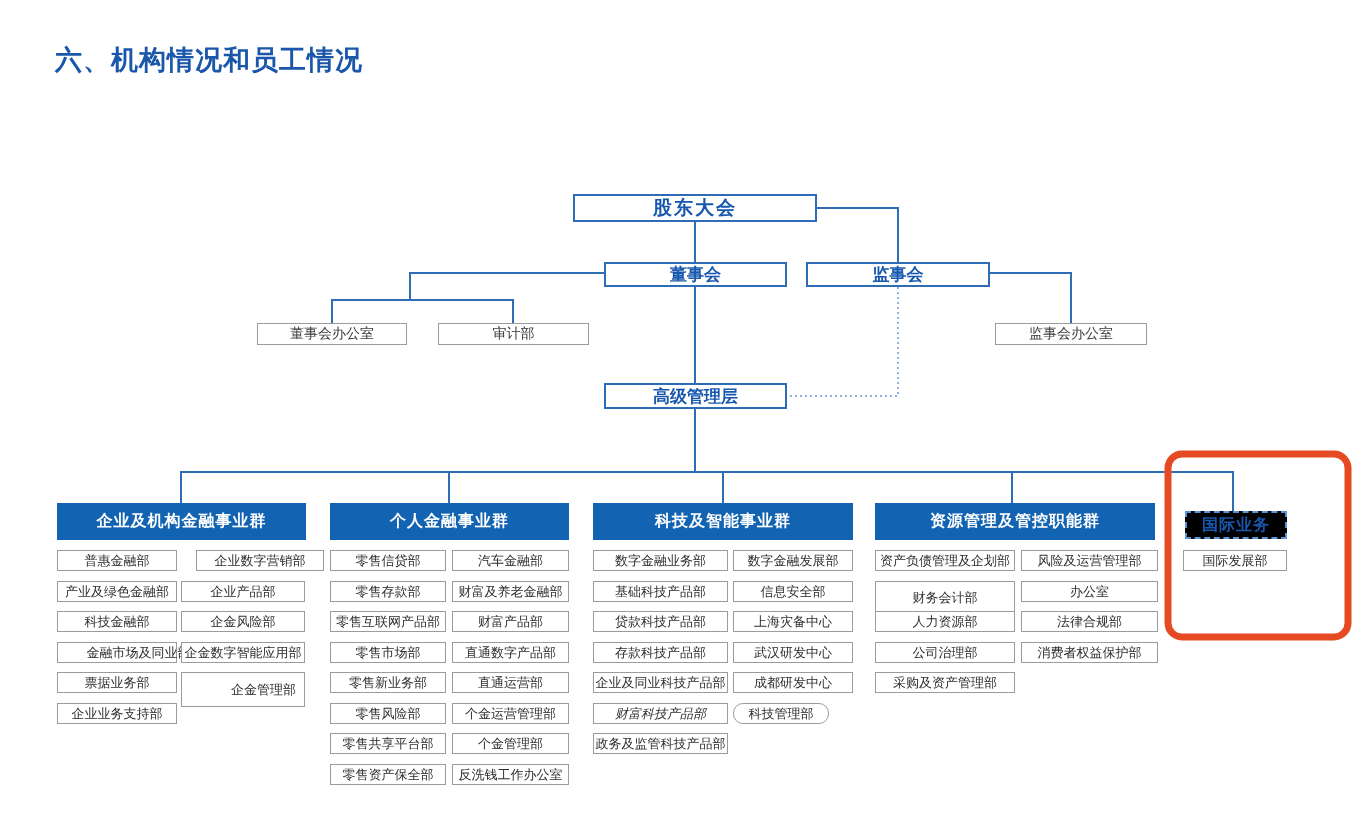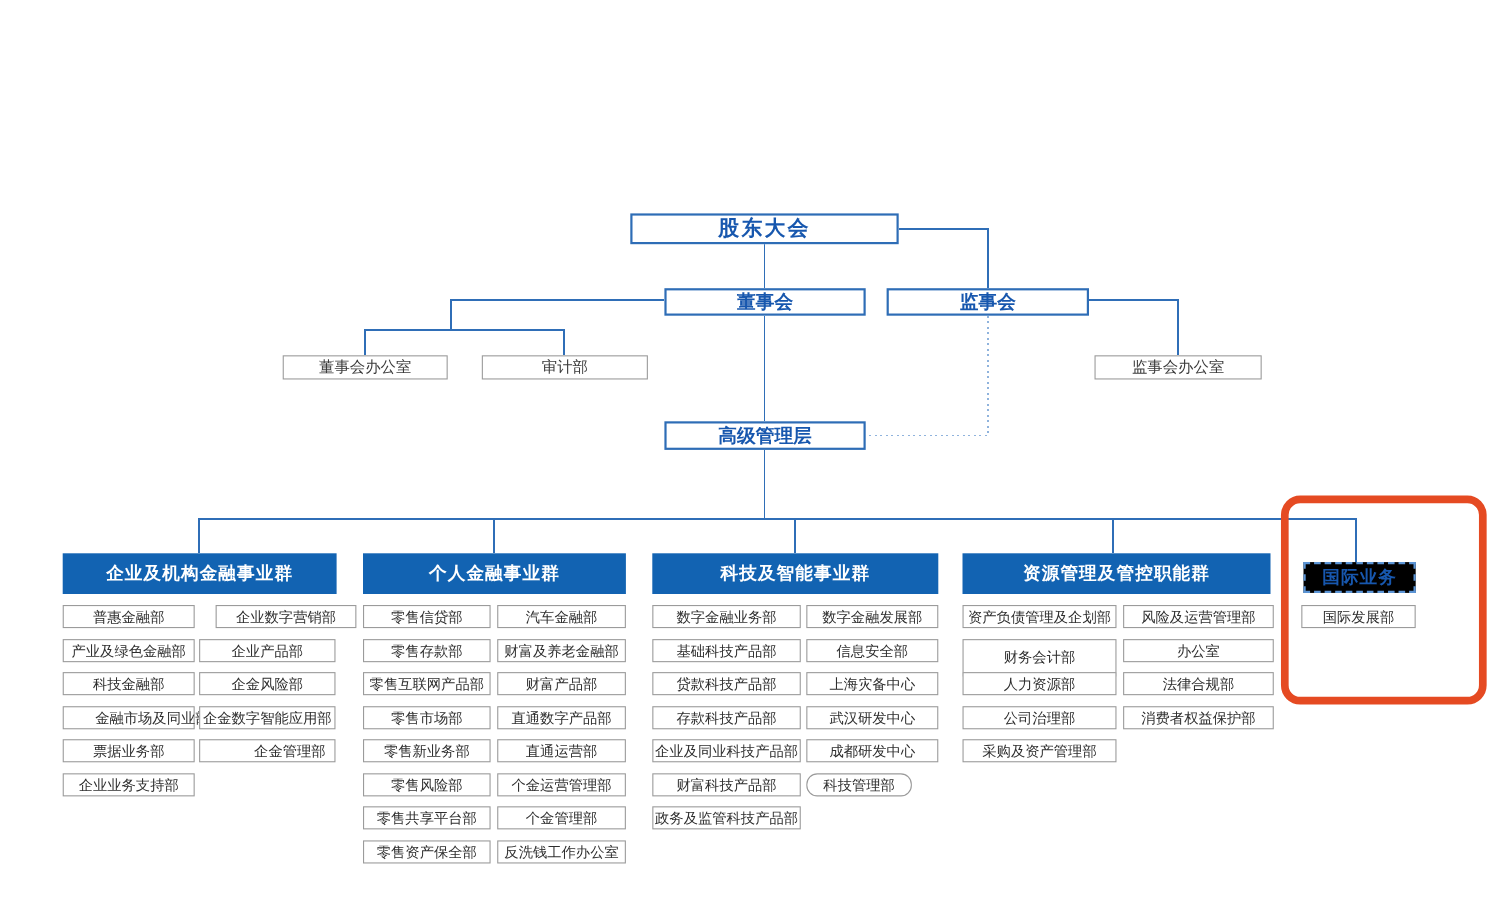--- a/index.html
+++ b/index.html
@@ -29,20 +29,21 @@
   .b-gray{border:1px solid #9b9b9b;color:#3a3a3a;font-size:14px;}
   .dept{border:1px solid #9b9b9b;color:#2e2e2e;font-size:13px;}
   .g-header{background:#1263b2;color:#ffffff;font-weight:bold;font-size:16px;letter-spacing:1px;}
   .g-intl{border:2px dashed #5b94d5;color:#1757ae;font-weight:bold;font-size:16px;background:#000000;letter-spacing:1px;}
 </style>
 </head>
 <body>
 
 <div class="page">
 
+  <div class="page-title">六、机构情况和员工情况</div>
 
   <div>
 
     <svg class="lines" width="1362" height="834">
       <g fill="none" stroke="#2f6eb7" stroke-width="1.5" shape-rendering="crispEdges">
         <path d="M695,222 L695,262"></path>
         <path d="M817,208 L898,208 L898,262" stroke-width="2"></path>
         <path d="M604,273 L410,273 L410,300"></path>
         <path d="M332,323 L332,300 L513,300 L513,323"></path>
         <path d="M990,273 L1071,273 L1071,323" stroke-width="2"></path>
@@ -77,21 +78,21 @@
         <div class="box dept" style="left: 57px; top: 550px; width: 120px; height: 21px;">普惠金融部</div>
         <div class="box dept" style="left: 57px; top: 581px; width: 120px; height: 21px;">产业及绿色金融部</div>
         <div class="box dept" style="left: 57px; top: 611px; width: 120px; height: 21px;">科技金融部</div>
         <div class="box dept" style="left: 57px; top: 642px; width: 120px; height: 21px; padding-left: 43px;">金融市场及同业部</div>
         <div class="box dept" style="left: 57px; top: 672px; width: 120px; height: 21px;">票据业务部</div>
         <div class="box dept" style="left: 57px; top: 703px; width: 120px; height: 21px;">企业业务支持部</div>
         <div class="box dept" style="left: 196px; top: 550px; width: 128px; height: 21px;">企业数字营销部</div>
         <div class="box dept" style="left: 181px; top: 581px; width: 124px; height: 21px;">企业产品部</div>
         <div class="box dept" style="left: 181px; top: 611px; width: 124px; height: 21px;">企金风险部</div>
         <div class="box dept" style="left: 181px; top: 642px; width: 124px; height: 21px;">企金数字智能应用部</div>
-        <div class="box dept" style="left: 181px; top: 672px; width: 124px; height: 21px; padding-left: 41px;">企金管理部</div>
+        <div class="box dept" style="left: 181px; top: 672px; width: 124px; height: 35px; padding-left: 41px;">企金管理部</div>
         <div class="box dept" style="left: 330px; top: 550px; width: 116px; height: 21px;">零售信贷部</div>
         <div class="box dept" style="left: 330px; top: 581px; width: 116px; height: 21px;">零售存款部</div>
         <div class="box dept" style="left: 330px; top: 611px; width: 116px; height: 21px;">零售互联网产品部</div>
         <div class="box dept" style="left: 330px; top: 642px; width: 116px; height: 21px;">零售市场部</div>
         <div class="box dept" style="left: 330px; top: 672px; width: 116px; height: 21px;">零售新业务部</div>
         <div class="box dept" style="left: 330px; top: 703px; width: 116px; height: 21px;">零售风险部</div>
         <div class="box dept" style="left: 330px; top: 733px; width: 116px; height: 21px;">零售共享平台部</div>
         <div class="box dept" style="left: 330px; top: 764px; width: 116px; height: 21px;">零售资产保全部</div>
         <div class="box dept" style="left: 452px; top: 550px; width: 117px; height: 21px;">汽车金融部</div>
         <div class="box dept" style="left: 452px; top: 581px; width: 117px; height: 21px;">财富及养老金融部</div>
@@ -99,21 +100,21 @@
         <div class="box dept" style="left: 452px; top: 642px; width: 117px; height: 21px;">直通数字产品部</div>
         <div class="box dept" style="left: 452px; top: 672px; width: 117px; height: 21px;">直通运营部</div>
         <div class="box dept" style="left: 452px; top: 703px; width: 117px; height: 21px;">个金运营管理部</div>
         <div class="box dept" style="left: 452px; top: 733px; width: 117px; height: 21px;">个金管理部</div>
         <div class="box dept" style="left: 452px; top: 764px; width: 117px; height: 21px; text-align: right;">反洗钱工作办公室</div>
         <div class="box dept" style="left: 593px; top: 550px; width: 135px; height: 21px;">数字金融业务部</div>
         <div class="box dept" style="left: 593px; top: 581px; width: 135px; height: 21px;">基础科技产品部</div>
         <div class="box dept" style="left: 593px; top: 611px; width: 135px; height: 21px;">贷款科技产品部</div>
         <div class="box dept" style="left: 593px; top: 642px; width: 135px; height: 21px;">存款科技产品部</div>
         <div class="box dept" style="left: 593px; top: 672px; width: 135px; height: 21px;">企业及同业科技产品部</div>
-        <div class="box dept" style="left: 593px; top: 703px; width: 135px; height: 21px;">财富科技产品部</div>
+        <div class="box dept" style="left: 593px; top: 703px; width: 135px; height: 21px; font-style: italic;">财富科技产品部</div>
         <div class="box dept" style="left: 593px; top: 733px; width: 135px; height: 21px;">政务及监管科技产品部</div>
         <div class="box dept" style="left: 733px; top: 550px; width: 120px; height: 21px;">数字金融发展部</div>
         <div class="box dept" style="left: 733px; top: 581px; width: 120px; height: 21px;">信息安全部</div>
         <div class="box dept" style="left: 733px; top: 611px; width: 120px; height: 21px;">上海灾备中心</div>
         <div class="box dept" style="left: 733px; top: 642px; width: 120px; height: 21px;">武汉研发中心</div>
         <div class="box dept" style="left: 733px; top: 672px; width: 120px; height: 21px;">成都研发中心</div>
         <div class="box dept" style="left: 733px; top: 703px; width: 96px; height: 21px; border-radius: 10px;">科技管理部</div>
         <div class="box dept" style="left: 875px; top: 550px; width: 140px; height: 21px;">资产负债管理及企划部</div>
         <div class="box dept" style="left: 875px; top: 581px; width: 140px; height: 34px;">财务会计部</div>
         <div class="box dept" style="left: 875px; top: 611px; width: 140px; height: 21px;">人力资源部</div>

